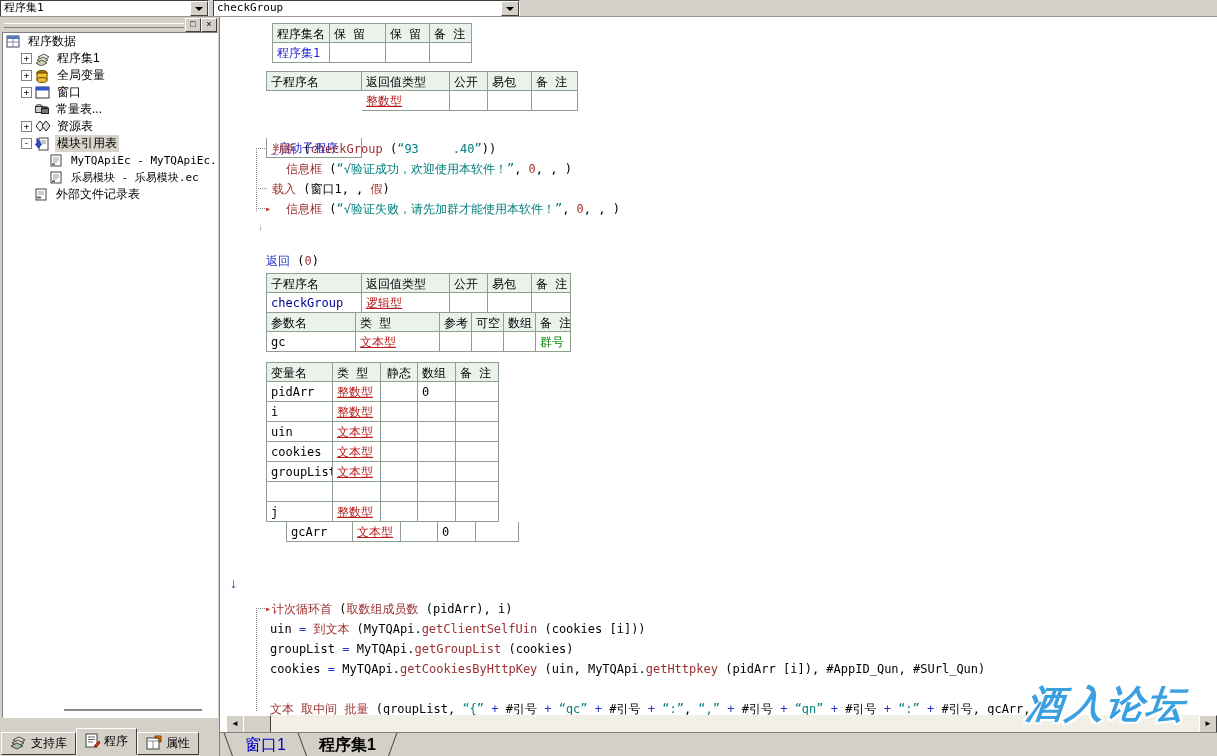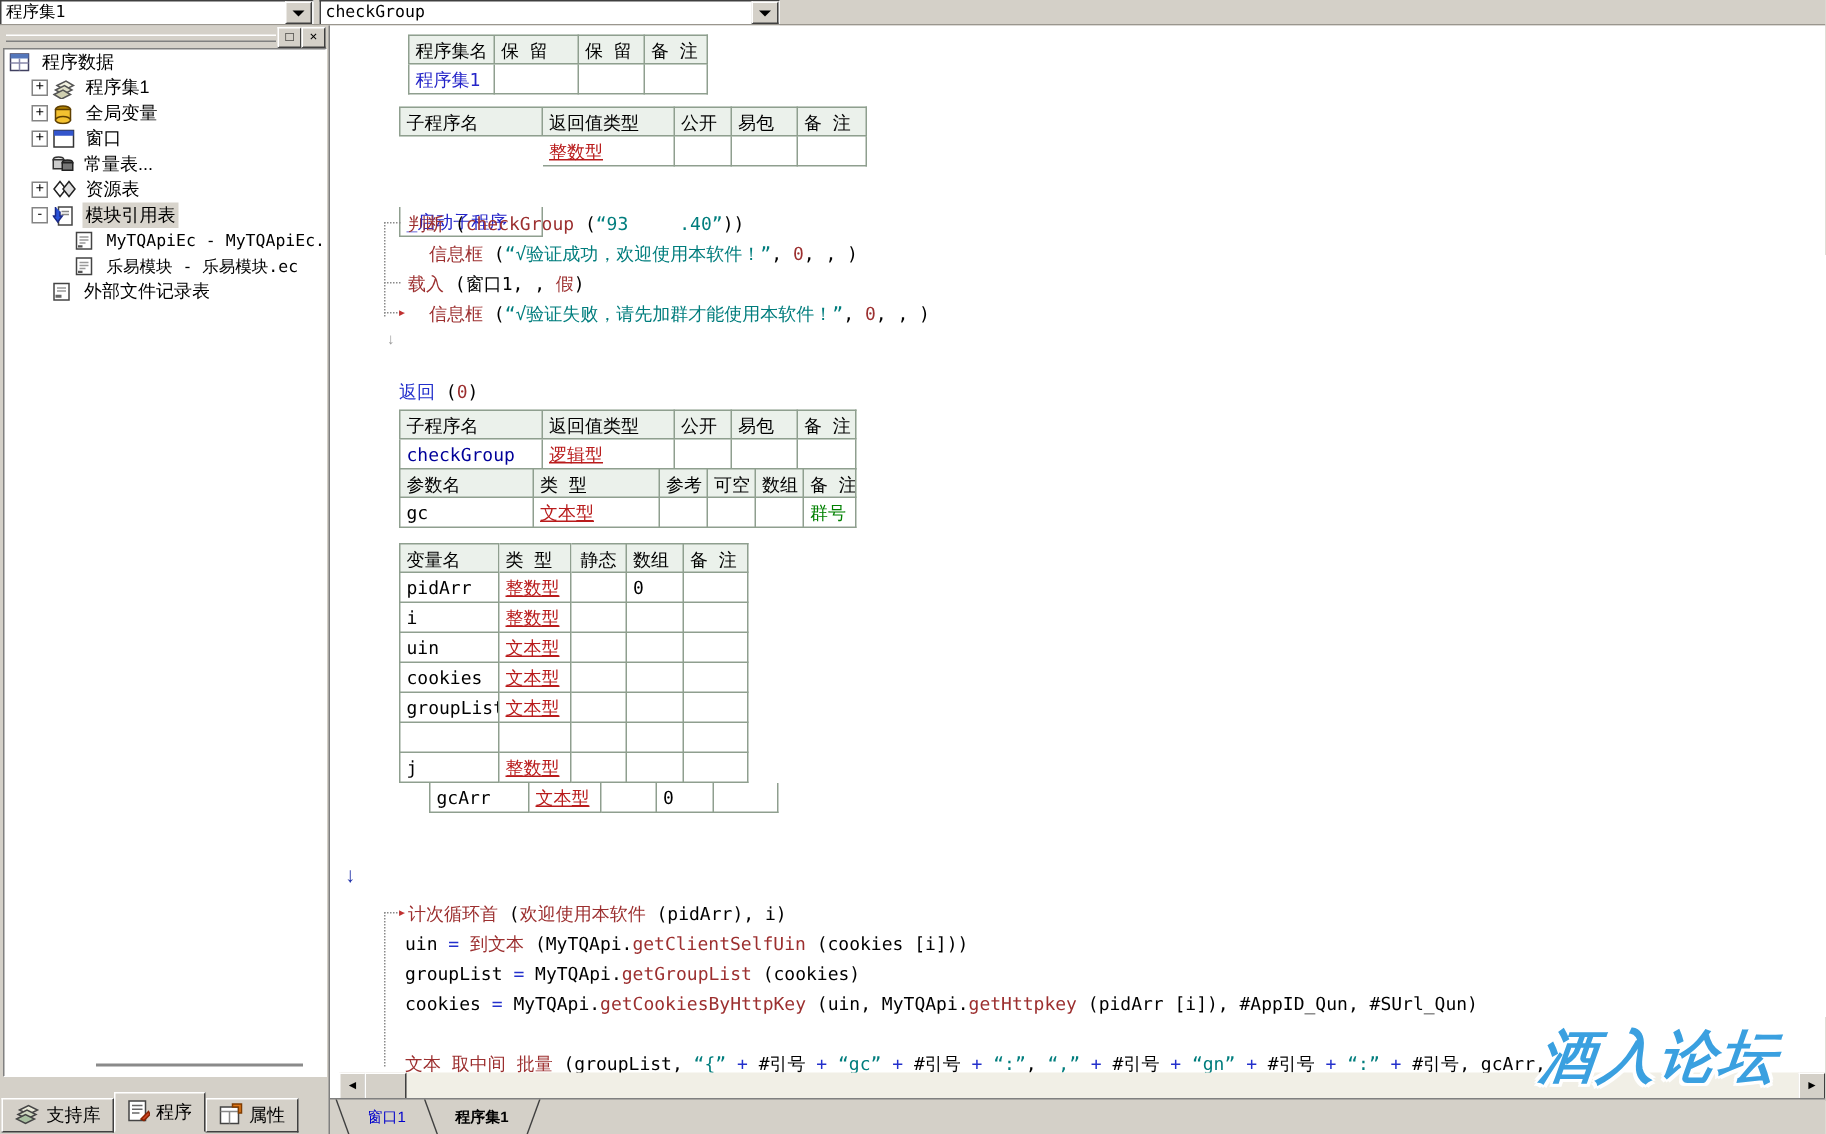--- a/index.html
+++ b/index.html
@@ -74,21 +74,21 @@
     text-shadow:-2px -2px 0 #fff,2px -2px 0 #fff,-2px 2px 0 #fff,2px 2px 0 #fff,0 -2px 0 #fff,0 2px 0 #fff,-2px 0 0 #fff,2px 0 0 #fff;}
 
   
   #hscroll{position:absolute;left:6px;top:698px;right:0;height:17px;background:#f1efe6;}
   .sbtn{position:absolute;top:0;width:16px;height:17px;background:#d4d0c8;border:1px solid;border-color:#fff #404040 #404040 #fff;
     font-size:8px;line-height:15px;text-align:center;color:#000;}
   #sthumb{position:absolute;left:17px;top:0;width:26px;height:17px;background:#d4d0c8;border:1px solid;border-color:#fff #404040 #404040 #fff;}
   #btabbar{position:absolute;left:0;top:715px;width:997px;height:24px;background:#d4d0c8;border-top:1px solid #808080;display:flex;align-items:stretch;padding-left:6px;}
   .slant{width:1px;background:#404040;transform:skewX(20deg);margin:0 2px;}
   .slant.end{transform:skewX(-20deg);}
-  .btab{display:flex;align-items:center;padding:0 14px;font-size:10px;color:#0000cc;}
+  .btab{display:flex;align-items:center;padding:0 14px;font-size:16px;color:#0000cc;}
   .btab.active{color:#000;font-weight:bold;}
 </style>
 </head>
 <body>
 <div id="screen">
 
   <div class="combo" style="left:0;width:207px;">
     <span class="ctext">程序集1</span>
     <span class="cbtn">
         <span class="tri"></span>
@@ -398,21 +398,21 @@
             <div class="gtd c-m" style="width: 67px; margin-left: 20px;">gcArr</div>
             <div class="gtd c-l" style="width: 48px;">文本型</div>
             <div class="gtd c-e" style="width: 37px;"></div>
             <div class="gtd c-m" style="width: 38px;">0</div>
             <div class="gtd c-e" style="width: 43px;"></div>
           </div>
         </div>
       </div>
     <div id="pos-arrow">↓</div>
     <div class="codeblock withline" style="left:36px;top:582px;">
-        <div class="cline" style="height: 20px; line-height: 20px;"><span class="gut stub arrow"></span><span class="c-k">计次循环首</span><span class="c-p"> (</span><span class="c-k">欢迎使用本软件</span><span class="c-p"> (pidArr), i)</span></div>
+        <div class="cline" style="height: 20px; line-height: 20px;"><span class="gut stub arrow"></span><span class="c-k">计次循环首</span><span class="c-p"> (</span><span class="c-k">取数组成员数</span><span class="c-p"> (pidArr), i)</span></div>
         <div class="cline" style="height: 20px; line-height: 20px;"><span class="indent1"></span><span class="c-p">uin </span><span class="c-b">=</span><span class="c-p"> </span><span class="c-k">到文本</span><span class="c-p"> (MyTQApi.</span><span class="c-k">getClientSelfUin</span><span class="c-p"> (cookies [i]))</span></div>
         <div class="cline" style="height: 20px; line-height: 20px;"><span class="indent1"></span><span class="c-p">groupList </span><span class="c-b">=</span><span class="c-p"> MyTQApi.</span><span class="c-k">getGroupList</span><span class="c-p"> (cookies)</span></div>
         <div class="cline" style="height: 20px; line-height: 20px;"><span class="indent1"></span><span class="c-p">cookies </span><span class="c-b">=</span><span class="c-p"> MyTQApi.</span><span class="c-k">getCookiesByHttpKey</span><span class="c-p"> (uin, MyTQApi.</span><span class="c-k">getHttpkey</span><span class="c-p"> (pidArr [i]), #AppID_Qun, #SUrl_Qun)</span></div>
         <div class="cline" style="height: 20px; line-height: 20px;"></div>
         <div class="cline" style="height: 20px; line-height: 20px;"><span class="indent1"></span><span class="c-k">文本_取中间_批量</span><span class="c-p"> (groupList, </span><span class="c-s">“{”</span><span class="c-b"> + </span><span class="c-p">#引号</span><span class="c-b"> + </span><span class="c-s">“gc”</span><span class="c-b"> + </span><span class="c-p">#引号</span><span class="c-b"> + </span><span class="c-s">“:”</span><span class="c-p">, </span><span class="c-s">“,”</span><span class="c-b"> + </span><span class="c-p">#引号</span><span class="c-b"> + </span><span class="c-s">“gn”</span><span class="c-b"> + </span><span class="c-p">#引号</span><span class="c-b"> + </span><span class="c-s">“:”</span><span class="c-b"> + </span><span class="c-p">#引号</span><span class="c-p">, gcArr, , )</span></div>
       </div>
     <div id="watermark">酒入论坛</div>
     <div id="hscroll">
       <div class="sbtn" style="left:0;"><span>◄</span></div>
       <div id="sthumb"></div>

